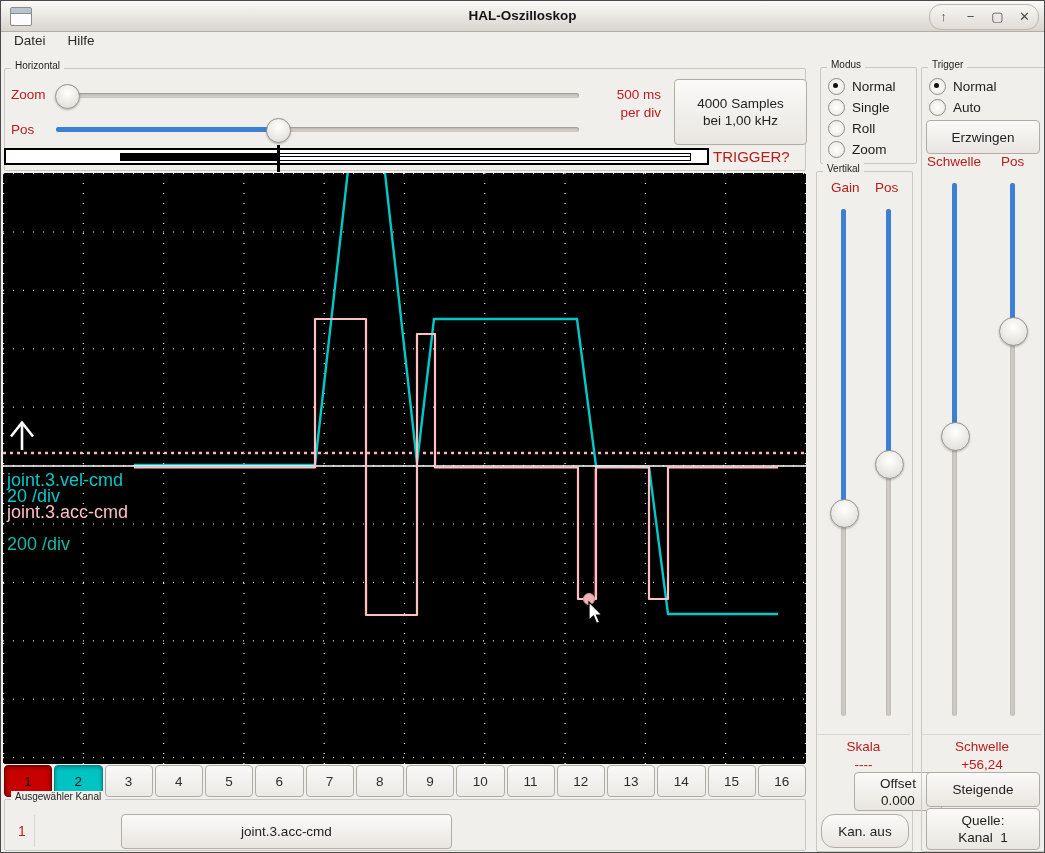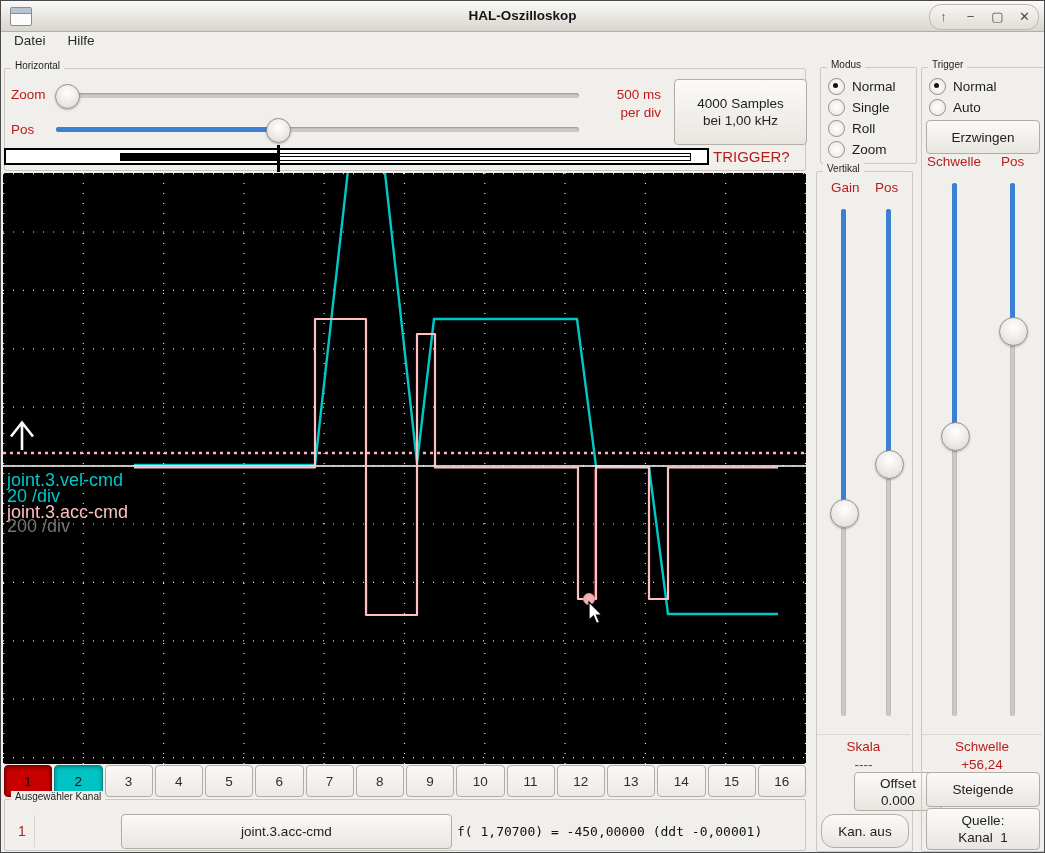--- a/index.html
+++ b/index.html
@@ -123,21 +123,21 @@
         <polyline points="131,294.5 312,294.5 312,146 363,146 363,442 414,442 414,161 432,161 432,294.5 575,294.5 575,426 593,426 593,294.5 646,294.5 646,426 665,426 665,294.5 775,294.5" fill="none" stroke="#ffbfc3" stroke-width="2.2" stroke-linejoin="round"></polyline>
         <circle cx="586" cy="426" r="5.5" fill="#f0b2b6" stroke="#d79aa0" stroke-width="1"></circle>
         <g id="scope-overlay">
         <path d="M19,277 L19,252 M8,263.5 L19,249.5 L30,263.5" stroke="#ffffff" stroke-width="2.6" fill="none"></path>
         <polygon points="586,429 586,447 590.5,443 593.5,450.5 596.5,449 593.5,442 599,442" fill="#ffffff" stroke="#000000" stroke-width="1.2"></polygon>
       </g>
       </svg>
     <div class="chanlabel" style="top: 297px; color: rgb(0, 200, 200);">joint.3.vel-cmd</div>
     <div class="chanlabel" style="top: 313px; color: rgb(0, 200, 200);">20 /div</div>
     <div class="chanlabel" style="top: 329px; color: rgb(255, 191, 195);">joint.3.acc-cmd</div>
-    <div class="chanlabel" style="top: 343px; color: #737373;">200 /div</div>
+    <div class="chanlabel" style="top: 361px; color: #14b8a6;">200 /div</div>
   </div>
 
   <div class="chrow" id="chrow">
       <div class="chbtn on1">1</div>
       <div class="chbtn on2">2</div>
       <div class="chbtn">3</div>
       <div class="chbtn">4</div>
       <div class="chbtn">5</div>
       <div class="chbtn">6</div>
       <div class="chbtn">7</div>
@@ -153,21 +153,20 @@
     </div>
 
   <div class="group" style="left:3px;top:798px;width:800px;height:50px;">
     <span class="glabel">Ausgewähler Kanal</span>
   </div>
   <div class="lbl" style="left:12px;top:822px;width:18px;text-align:center;font-size:14px;">1</div>
   <div class="sep-v" style="left:33px;top:814px;height:32px;"></div>
   <div class="btn" style="left:120px;top:813px;width:329px;height:33px;">
     <span>joint.3.acc-cmd</span>
   </div>
-  <div class="lbl mono" style="left:456px;top:823px;font-size:13px;color:#111;">f( 1,70700) = -450,00000 (ddt -0,00001)</div>
 
   <div class="group" style="left:819px;top:66px;width:95px;height:95px;">
     <span class="glabel">Modus</span>
     <div class="rrow" style="margin-top:10px;">
       <span class="radio sel"></span>
       <span class="rlabel">Normal</span>
     </div>
     <div class="rrow">
       <span class="radio"></span>
       <span class="rlabel">Single</span>

